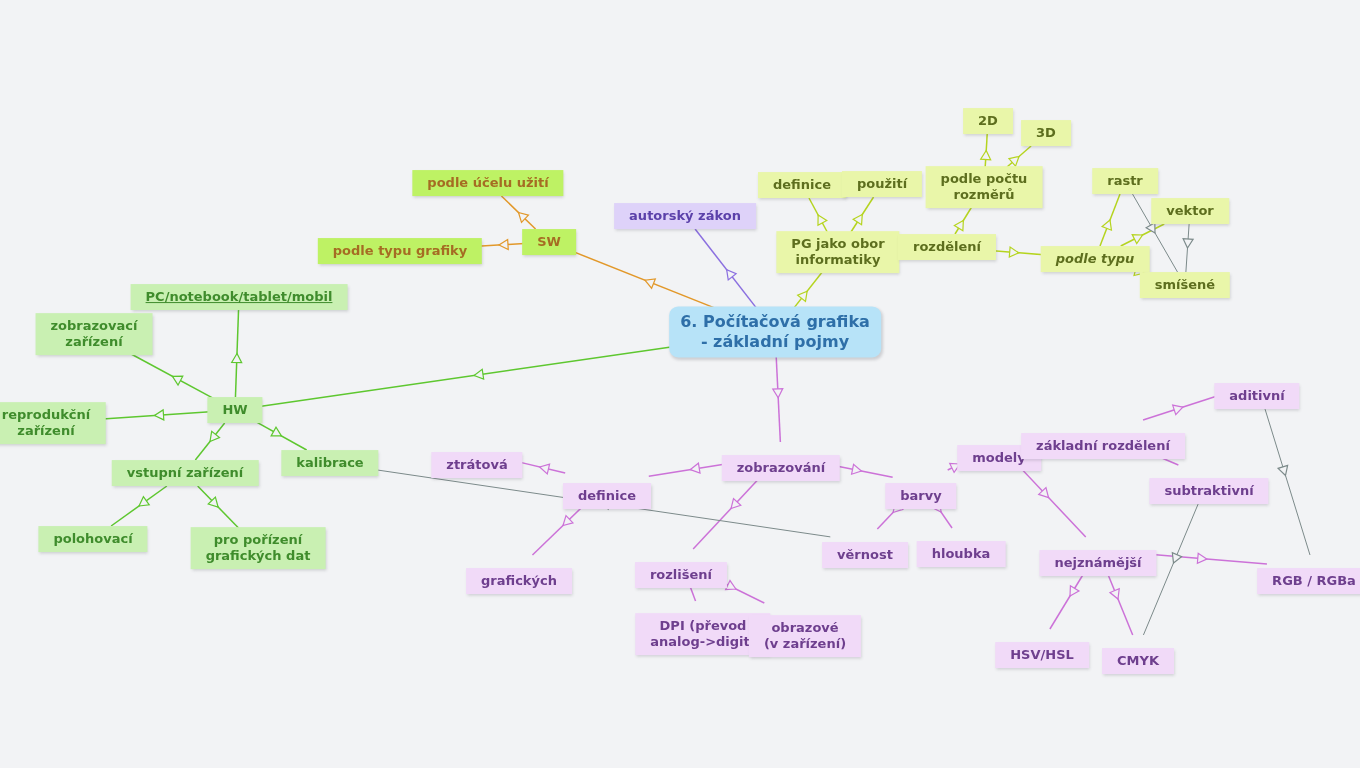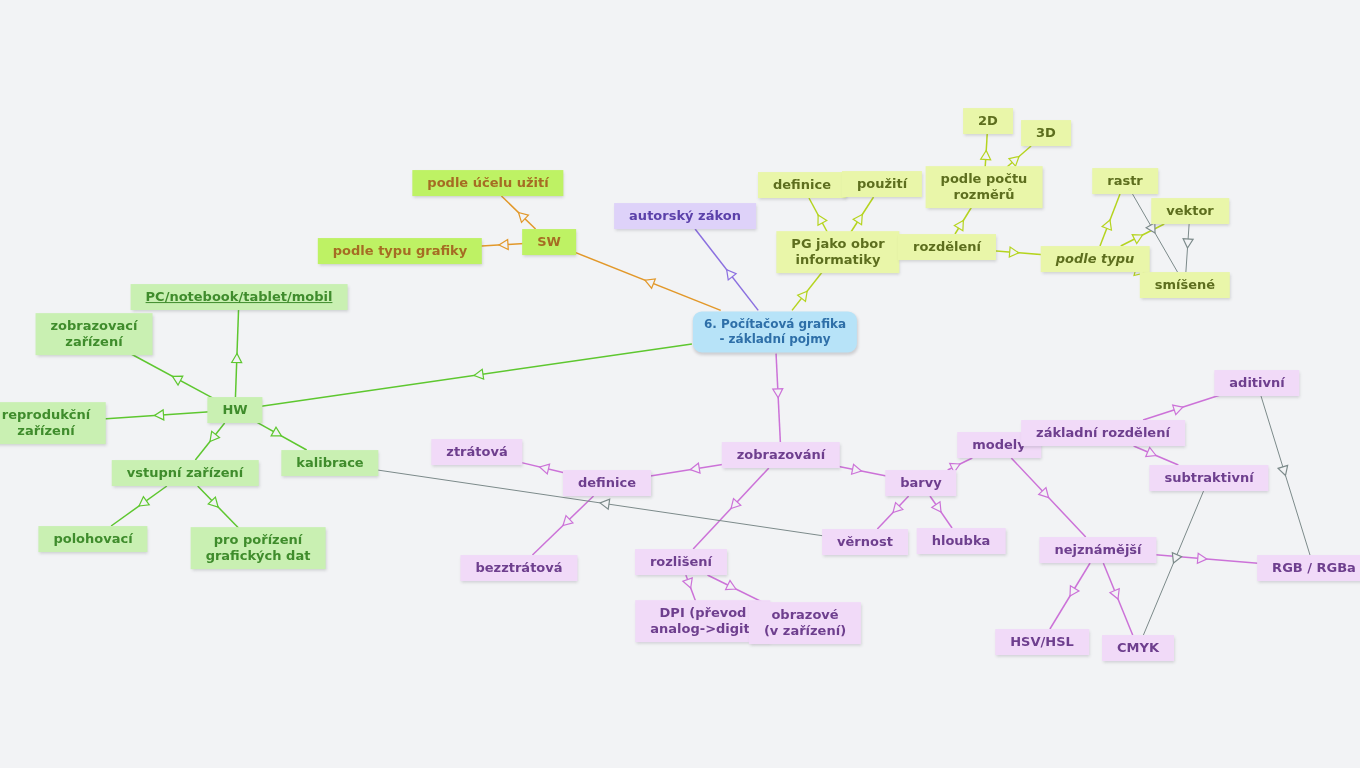--- a/index.html
+++ b/index.html
@@ -17,26 +17,26 @@
     border-radius:0;
     padding:5px 15px;
     font-size:13px;
     font-weight:bold;
     line-height:1.22;
     text-align:center;
     white-space:pre;
     box-shadow:1px 2px 3px rgba(60,60,70,.20);
     box-sizing:border-box;
   }
-  .n-center{background:#b7e3f8;color:#2e6fa8;font-size:12px;border-radius:9px;padding:6px 11px;}
+  .n-center{background:#b7e3f8;color:#2e6fa8;font-size:16px;border-radius:9px;padding:6px 11px;}
   .n-yellow{background:#e9f6a9;color:#5d6e1e;}
   .n-green{background:#c9f0b2;color:#3f8c2c;}
   .n-orange{background:#bef264;color:#a56c23;}
   .n-violet{background:#ded2f9;color:#5b41aa;}
-  .n-purple{background:#f1daf8;color:#6e3f8e;}
+  .n-purple{background:#f1daf8;color:#6e3f8e;margin-top:13px;}
 </style>
 </head>
 <body>
 
 <div id="mindmap">
   <svg id="edges">
       <g>
         <line x1="792.0296875" y1="310.375" x2="822.2376953125" y2="272.015625" stroke="#b5d41f" stroke-width="1.5"></line>
         <polygon points="0,0 -9,-5 -9,5" fill="#f2f3f5" stroke="#b5d41f" stroke-width="1.2" transform="translate(807.13369140625,291.1953125) rotate(-51.77956794514996)"></polygon>
       </g>
@@ -248,21 +248,21 @@
       <div class="node n-green" style="left: 46px; top: 423px;">reprodukční
 zařízení</div>
       <div class="node n-green" style="left: 185px; top: 473px;">vstupní zařízení</div>
       <div class="node n-green" style="left: 93px; top: 539px;">polohovací</div>
       <div class="node n-green" style="left: 258px; top: 548px;">pro pořízení
 grafických dat</div>
       <div class="node n-green" style="left: 330px; top: 463px;">kalibrace</div>
       <div class="node n-purple" style="left: 781px; top: 455px;">zobrazování</div>
       <div class="node n-purple" style="left: 607px; top: 483px;">definice</div>
       <div class="node n-purple" style="left: 477px; top: 452px;">ztrátová</div>
-      <div class="node n-purple" style="left: 519px; top: 568px;">bezztrátová</div>
+      <div class="node n-purple" style="left: 519px; top: 568px;">grafických</div>
       <div class="node n-purple" style="left: 681px; top: 562px;">rozlišení</div>
       <div class="node n-purple" style="left: 703px; top: 621px;">DPI (převod
 analog-&gt;digit)</div>
       <div class="node n-purple" style="left: 805px; top: 623px;">obrazové
 (v zařízení)</div>
       <div class="node n-purple" style="left: 921px; top: 483px;">barvy</div>
       <div class="node n-purple" style="left: 865px; top: 542px;">věrnost</div>
       <div class="node n-purple" style="left: 961px; top: 541px;">hloubka</div>
       <div class="node n-purple" style="left: 999px; top: 445px;">modely</div>
       <div class="node n-purple" style="left: 1103px; top: 433px;">základní rozdělení</div>

